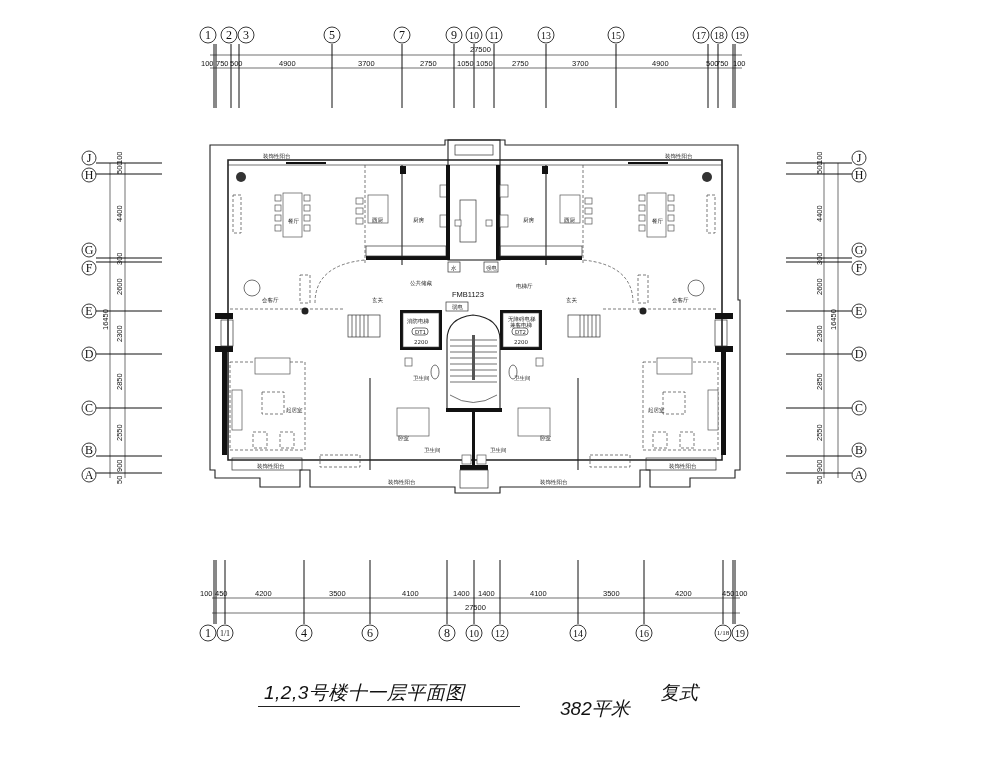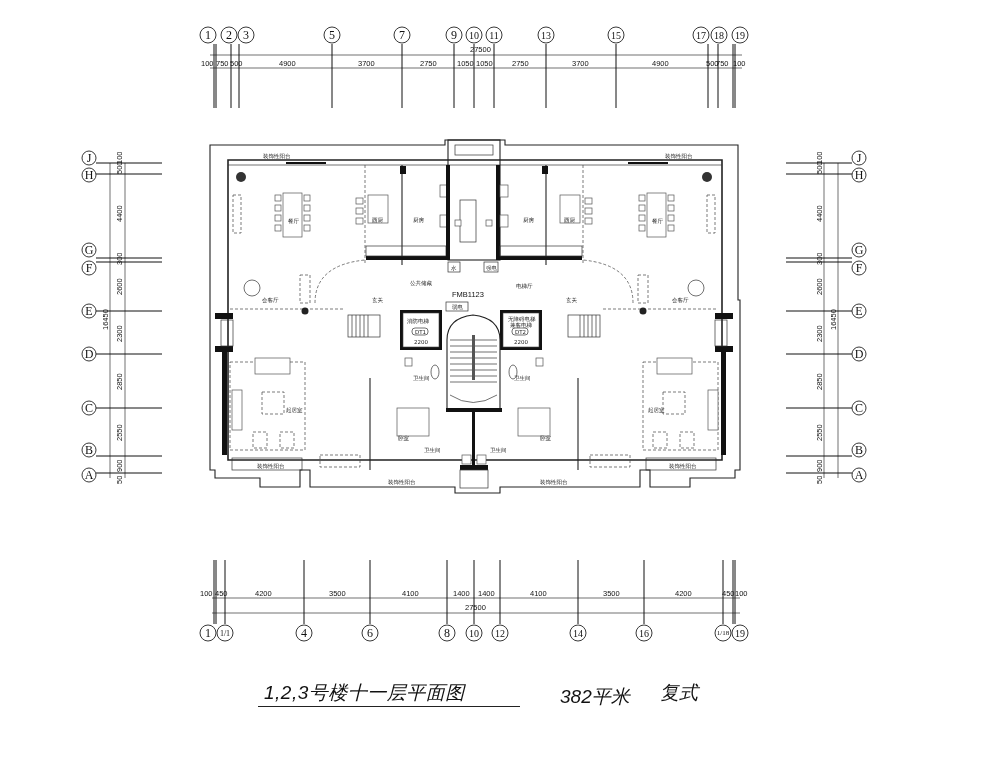--- a/index.html
+++ b/index.html
@@ -13,21 +13,21 @@
     .roomtxt { font-size: 5.5px; fill: #222; font-family: "DejaVu Sans", sans-serif; }
     .thin { stroke: #333; stroke-width: 0.7; fill: none; }
     .med { stroke: #222; stroke-width: 1.1; fill: none; }
     .grid { stroke: #111; stroke-width: 1; }
     .dash { stroke: #444; stroke-width: 0.7; fill: none; stroke-dasharray: 3 2; }
     .wall { fill: #111; }
     .furn { stroke: #555; stroke-width: 0.7; fill: #fff; }
     .title-block { position: absolute; left: 258px; top: 680px; width: 460px; height: 40px; font-style: italic; }
     .title-main { position: absolute; left: 6px; top: 0; font-size: 19px; letter-spacing: 0.5px; }
     .title-line { position: absolute; left: 0; top: 26px; width: 262px; height: 1px; background: #222; }
-    .title-area { position: absolute; left: 302px; top: 4px; font-size: 19px; text-align: center; }
+    .title-area { position: absolute; left: 302px; top: 16px; font-size: 19px; text-align: center; }
     .title-type { position: absolute; left: 402px; top: 0; font-size: 19px; }
   </style>
 </head>
 <body>
 
 <svg id="plan" viewBox="0 0 984 761" xmlns="http://www.w3.org/2000/svg">
 
   <g>
 
     <line class="thin" x1="210" y1="55" x2="742" y2="55"></line>

